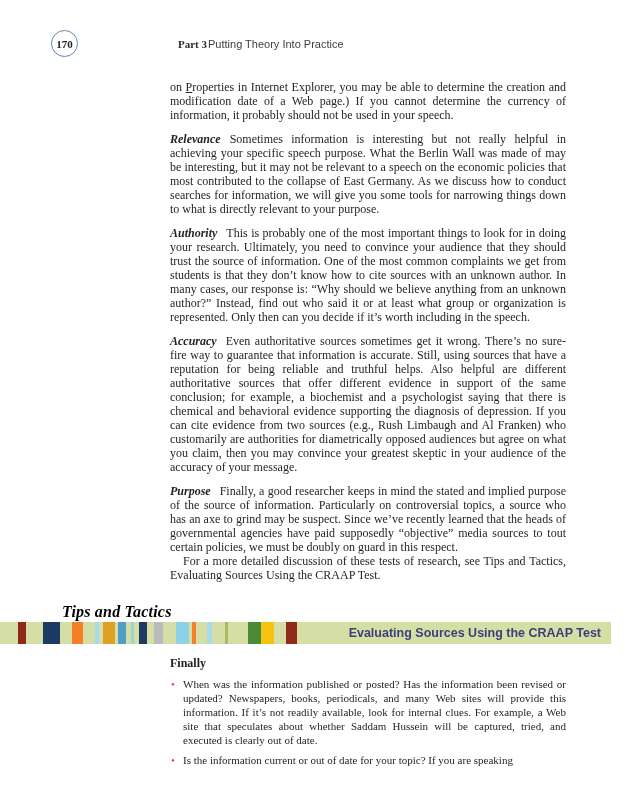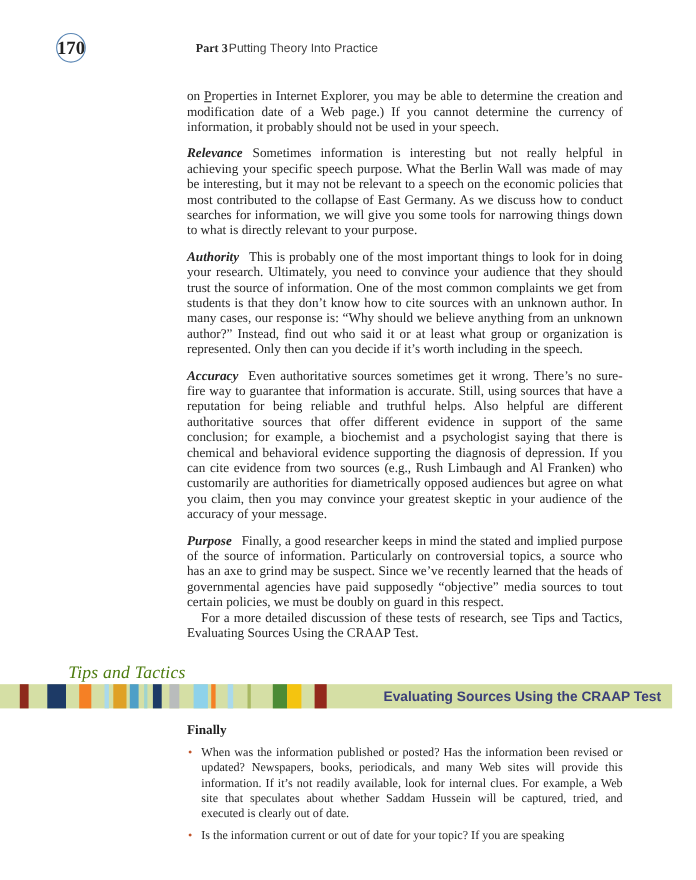--- a/index.html
+++ b/index.html
@@ -5,21 +5,21 @@
   html,body{margin:0;padding:0;background:#ffffff;}
   .page{
     position:relative;width:633px;height:800px;background:#ffffff;overflow:hidden;
     font-family:"Liberation Serif",serif;color:#262626;
   }
   
   .page-circle{
     position:absolute;left:51px;top:30px;width:25px;height:25px;
     border:1.5px solid #5b87b5;border-radius:50%;
     display:flex;align-items:center;justify-content:center;
-    font-size:17px;font-weight:bold;color:#222;
+    font-size:11px;font-weight:bold;color:#222;
   }
   
   .running-header{
     position:absolute;left:178px;top:38px;font-size:11px;color:#3f3f3f;
     font-family:"Liberation Sans",sans-serif;
   }
   .part-label{font-family:"Liberation Serif",serif;font-weight:bold;color:#2a2a2a;margin-right:1px;}
   
   .body-col{
     position:absolute;left:170px;top:80px;width:396px;
@@ -75,21 +75,21 @@
 
     <p><span class="runin">Authority</span><span>This is probably one of the most important things to look for in doing your research. Ultimately, you need to convince your audience that they should trust the source of information. One of the most common complaints we get from students is that they don’t know how to cite sources with an unknown author. In many cases, our response is: “Why should we believe anything from an unknown author?” Instead, find out who said it or at least what group or organization is represented. Only then can you decide if it’s worth including in the speech.</span></p>
 
     <p><span class="runin">Accuracy</span><span>Even authoritative sources sometimes get it wrong. There’s no sure-fire way to guarantee that information is accurate. Still, using sources that have a reputation for being reliable and truthful helps. Also helpful are different authoritative sources that offer different evidence in support of the same conclusion; for example, a biochemist and a psychologist saying that there is chemical and behavioral evidence supporting the diagnosis of depression. If you can cite evidence from two sources (e.g., Rush Limbaugh and Al Franken) who customarily are authorities for diametrically opposed audiences but agree on what you claim, then you may convince your greatest skeptic in your audience of the accuracy of your message.</span></p>
 
     <p class="purpose-para"><span class="runin">Purpose</span><span>Finally, a good researcher keeps in mind the stated and implied purpose of the source of information. Particularly on controversial topics, a source who has an axe to grind may be suspect. Since we’ve recently learned that the heads of governmental agencies have paid supposedly “objective” media sources to tout certain policies, we must be doubly on guard in this respect.</span></p>
 
     <p class="follow-up">For a more detailed discussion of these tests of research, see Tips and Tactics, Evaluating Sources Using the CRAAP Test.</p>
   </div>
 
-  <div class="tips-label" style="color: #4d7c0f;">Tips and Tactics</div>
+  <div class="tips-label" style="color: #000000; font-weight: bold;">Tips and Tactics</div>
 
   <div class="band" style="background: rgb(213, 223, 165);">
     <span class="band-title" style="color: rgb(60, 63, 122);">Evaluating Sources Using the CRAAP Test</span>
   <div class="stripe" style="left: 18px; width: 8px; background: rgb(142, 42, 28);"></div>
       <div class="stripe" style="left: 43px; width: 17px; background: rgb(29, 58, 102);"></div>
       <div class="stripe" style="left: 72px; width: 11px; background: rgb(245, 128, 37);"></div>
       <div class="stripe" style="left: 95px; width: 4px; background: rgb(169, 217, 236);"></div>
       <div class="stripe" style="left: 103px; width: 12px; background: rgb(223, 161, 37);"></div>
       <div class="stripe" style="left: 118px; width: 8px; background: rgb(78, 159, 199);"></div>
       <div class="stripe" style="left: 131px; width: 3px; background: rgb(159, 212, 207);"></div>

